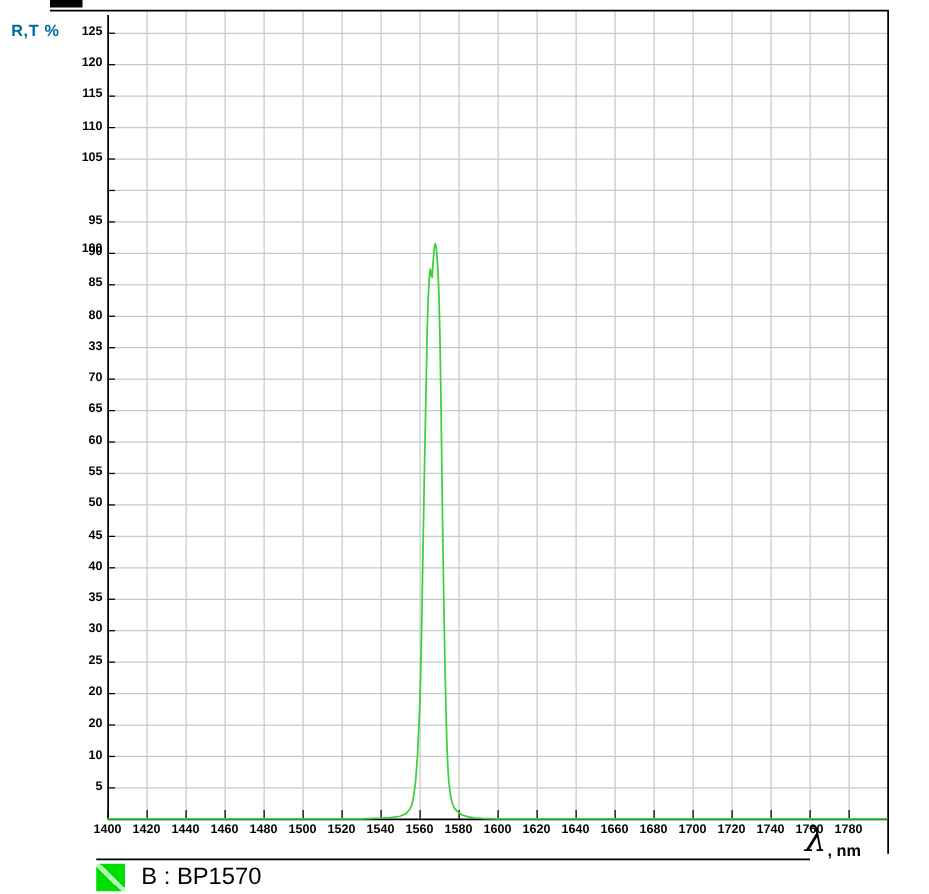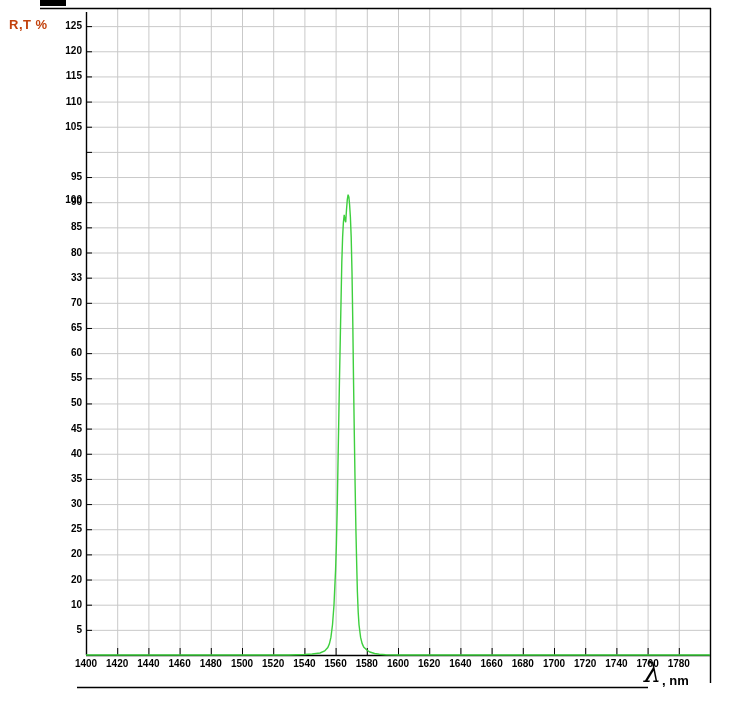--- a/index.html
+++ b/index.html
@@ -26,21 +26,21 @@
     white-space: nowrap;
   }
   .x-tick { transform: translate(-50%, 0); }
   .y-tick { transform: translate(-100%, -55%); }
   .y-axis-title {
     position: absolute;
     left: 9px; top: 17px;
     font-size: 13px;
     font-weight: bold;
     letter-spacing: 0.5px;
-    color: #c2410c;
+    color: #0369a1;
   }
   .x-axis-lambda {
     position: absolute;
     left: 644px; top: 659px;
     font-family: "DejaVu Serif", serif;
     font-style: italic;
     font-size: 27px;
     line-height: 27px;
     color: #000;
   }
@@ -220,14 +220,18 @@
       <div class="tick-label y-tick" style="left: 82px; top: 604.689px;">10</div>
       <div class="tick-label y-tick" style="left: 82px; top: 629.844px;">5</div>
     </div>
 
   <div class="y-axis-title">R,T %</div>
 
   <div class="x-axis-lambda">λ</div>
 
   <div class="x-axis-units">, nm</div>
 
+  <div class="legend">
+    <div class="legend-swatch" id="legend-swatch" style="background: linear-gradient(to left bottom, rgb(0, 221, 0) 44%, rgb(180, 255, 180) 44%, rgb(180, 255, 180) 56%, rgb(0, 221, 0) 56%);"></div>
+    <div class="legend-label">B : BP1570</div>
+  </div>
 
 </div>
 
 </body></html>

